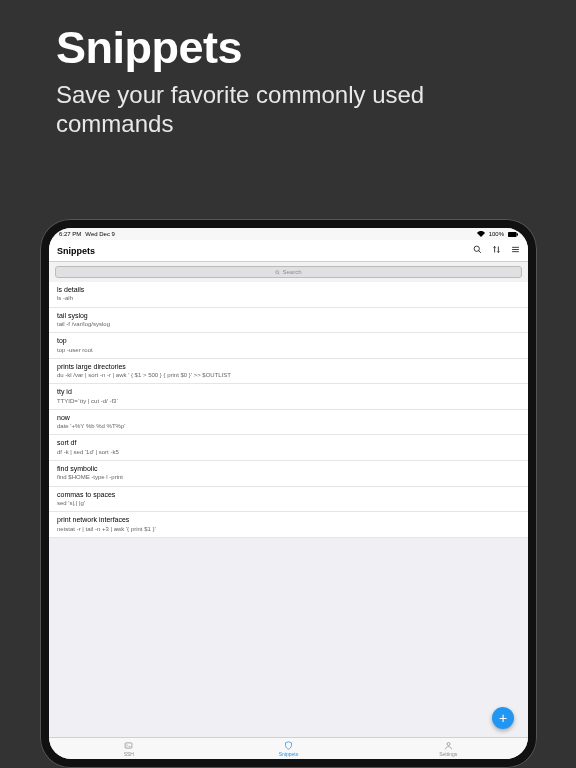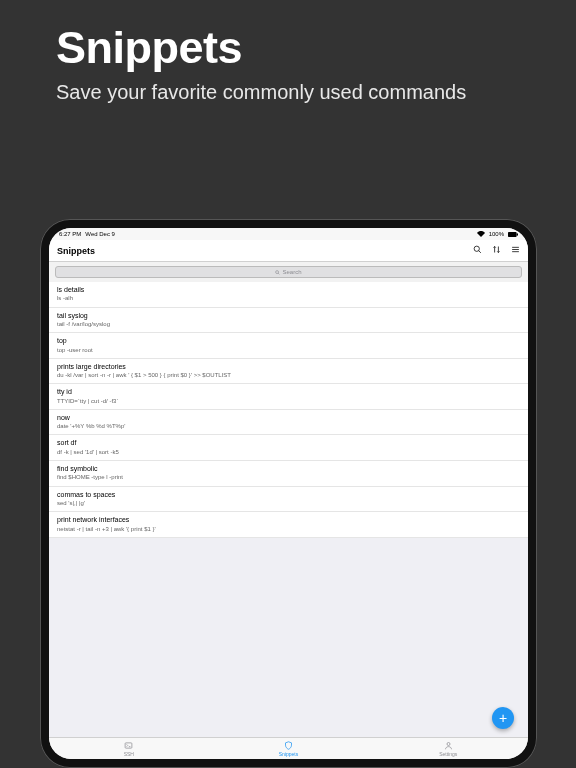--- a/index.html
+++ b/index.html
@@ -17,21 +17,21 @@
     right: 40px;
     color: #fff;
   }
   .promo h1 {
     font-size: 45px;
     font-weight: 700;
     letter-spacing: -0.5px;
     margin-bottom: 6px;
   }
   .promo p {
-    font-size: 20px;
+    font-size: 24px;
     font-weight: 400;
     line-height: 1.22;
     color: #e8e8e8;
   }
   .device {
     position: absolute;
     top: 219px;
     left: 40px;
     width: 497px;
     height: 549px;

